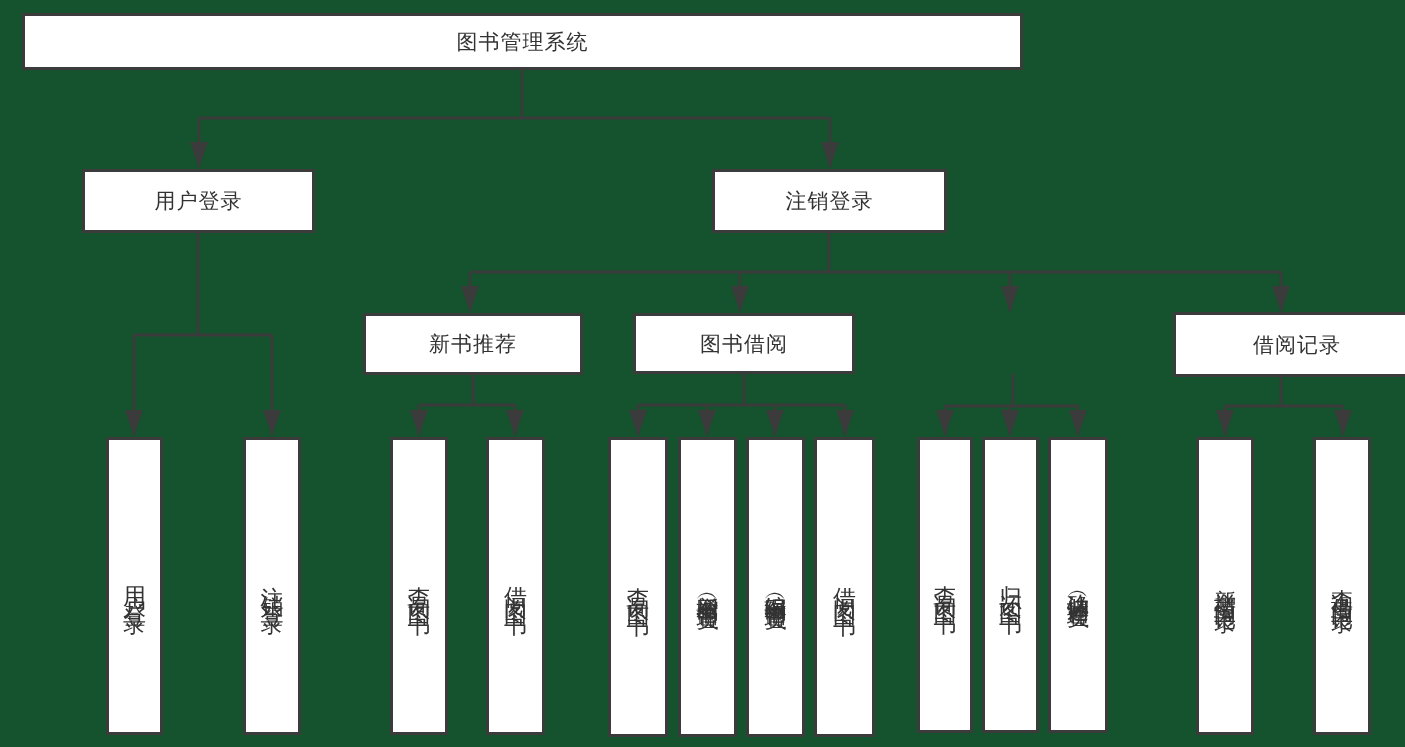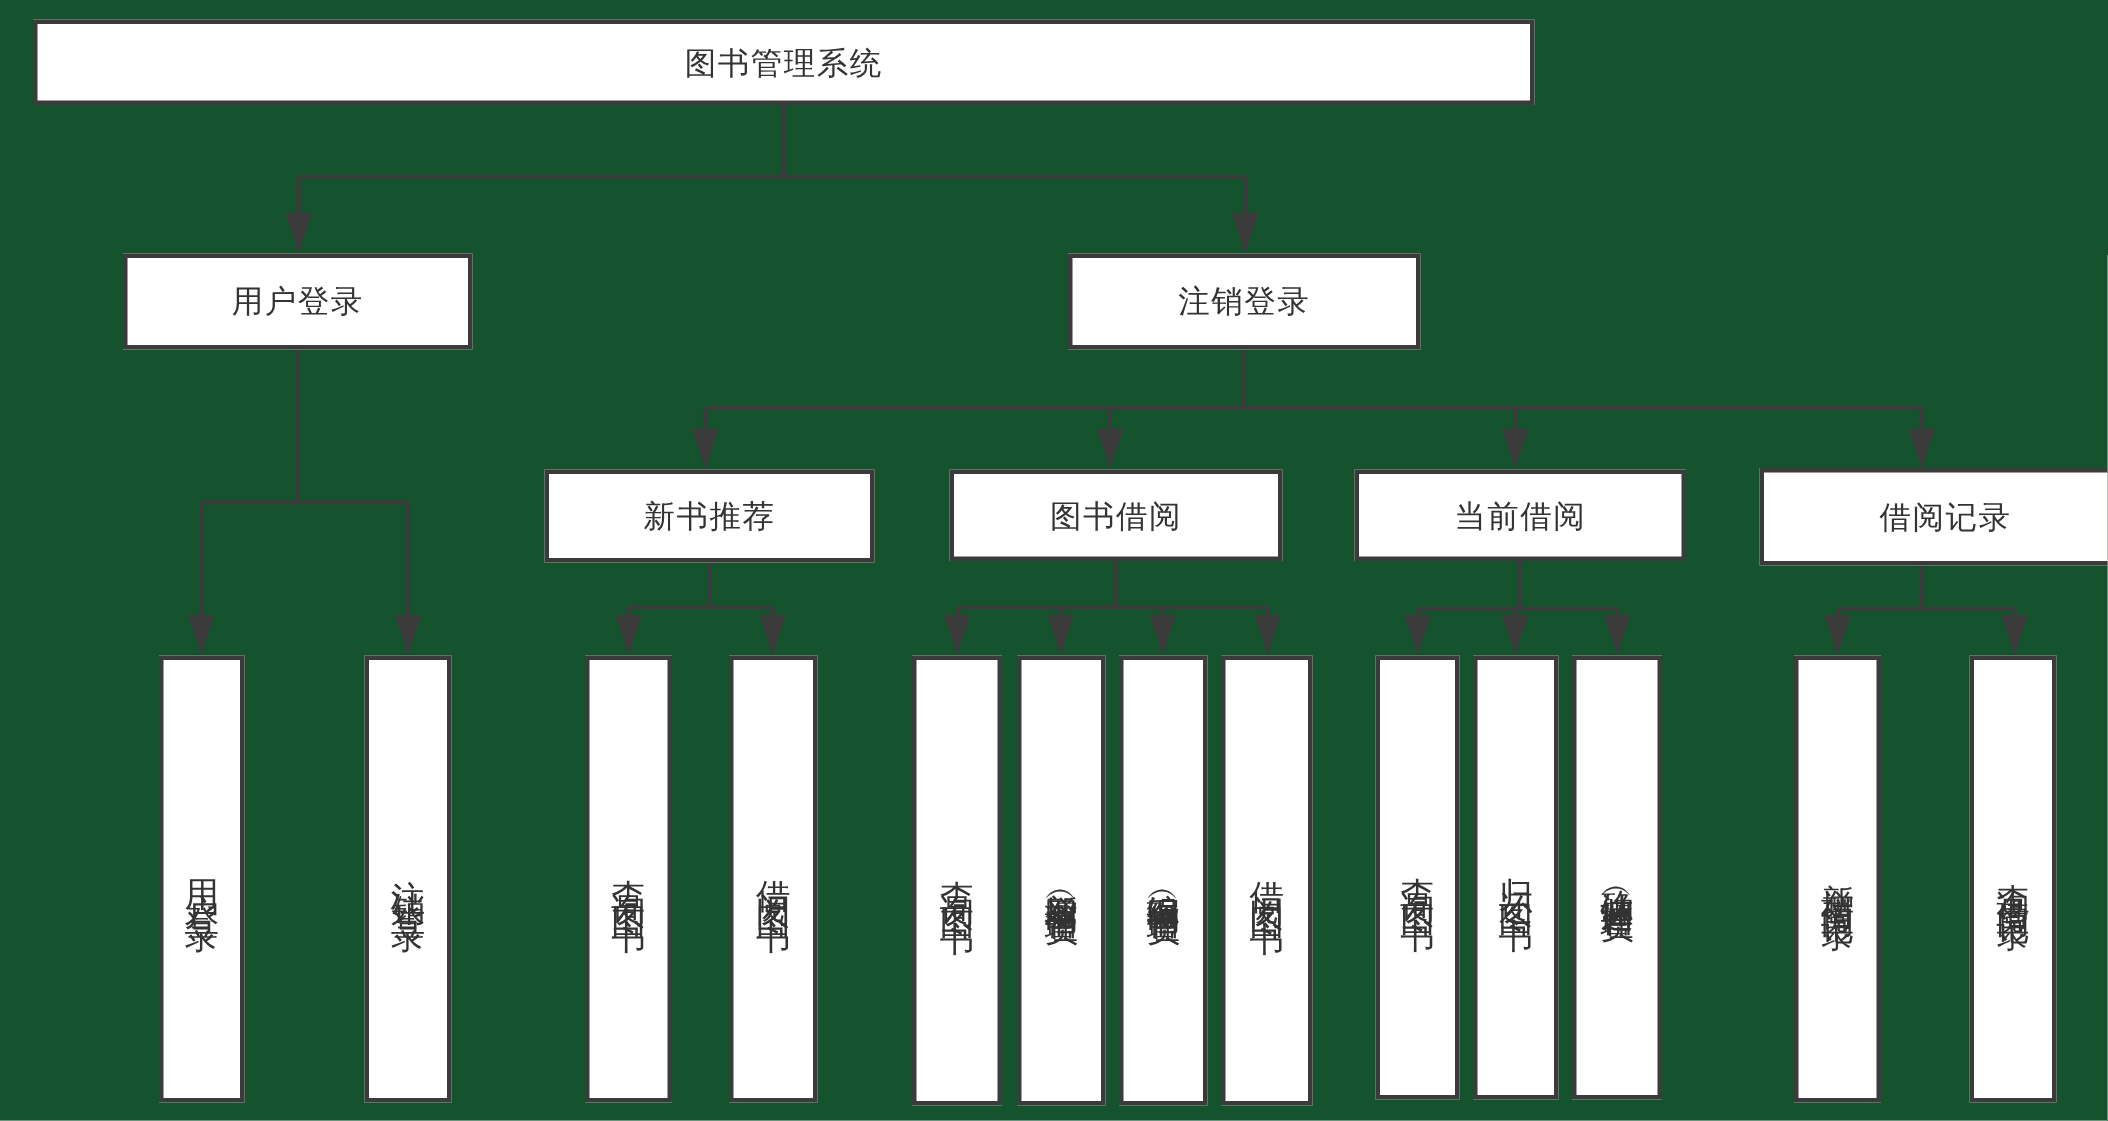--- a/index.html
+++ b/index.html
@@ -110,21 +110,20 @@
     <line x1="1343" y1="406" x2="1343" y2="435" marker-end="url(#ah)"></line>
   </svg>
 
   <div class="node title" style="left:22px; top:13px; width:1001px; height:57px;">图书管理系统</div>
 
   <div class="node" style="left:82px; top:169px; width:233px; height:64px;">用户登录</div>
   <div class="node" style="left:712px; top:169px; width:235px; height:64px;">注销登录</div>
 
   <div class="node" style="left:363px; top:313px; width:220px; height:62px;">新书推荐</div>
   <div class="node" style="left:633px; top:313px; width:222px; height:61px;">图书借阅</div>
-  <div class="node" style="left:903px; top:313px; width:221px; height:61px;">当前借阅</div>
   <div class="node" style="left:1173px; top:312px; width:248px; height:65px;">借阅记录</div>
 
   <div class="leaf" style="left:106px; top:437px; width:57px; height:298px;">用户登录</div>
   <div class="leaf" style="left:243px; top:437px; width:58px; height:298px;">注销登录</div>
 
   <div class="leaf" style="left:390px; top:437px; width:58px; height:298px;">查询图书</div>
   <div class="leaf" style="left:486px; top:437px; width:59px; height:298px;">借阅图书</div>
 
   <div class="leaf" style="left:608px; top:437px; width:60px; height:300px;">查询图书</div>
   <div class="leaf long" style="left:678px; top:437px; width:59px; height:300px;">新增图书（管理员）</div>

